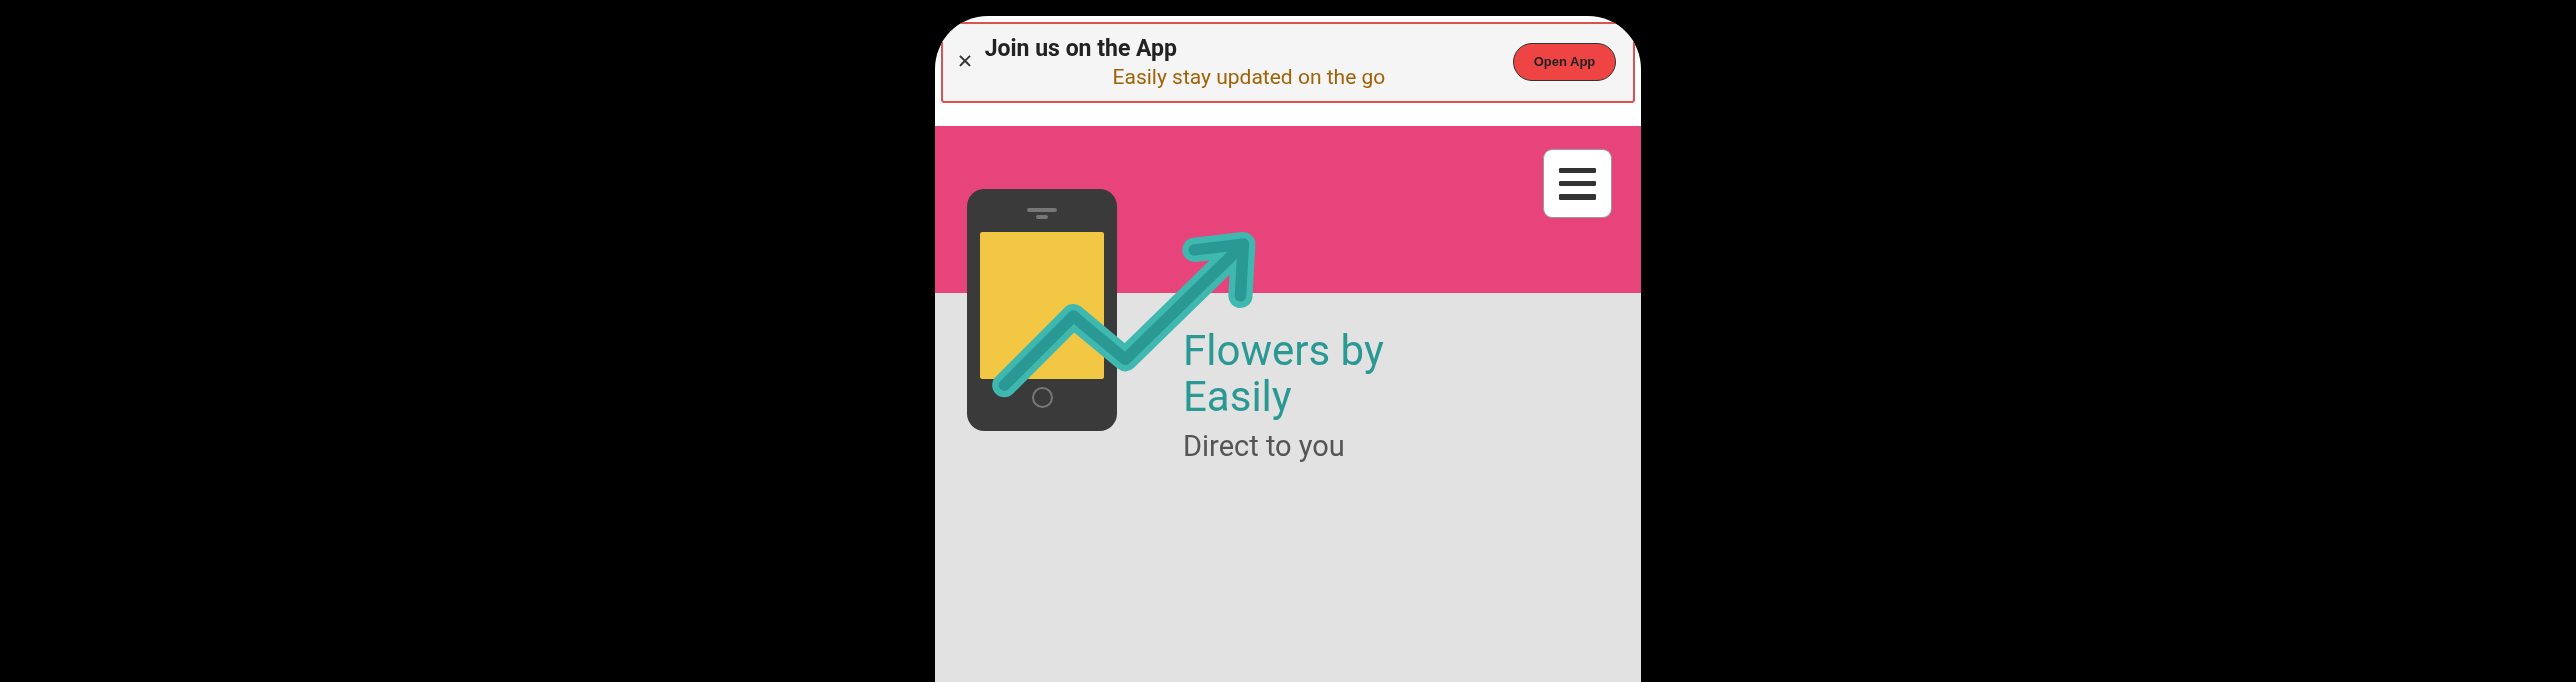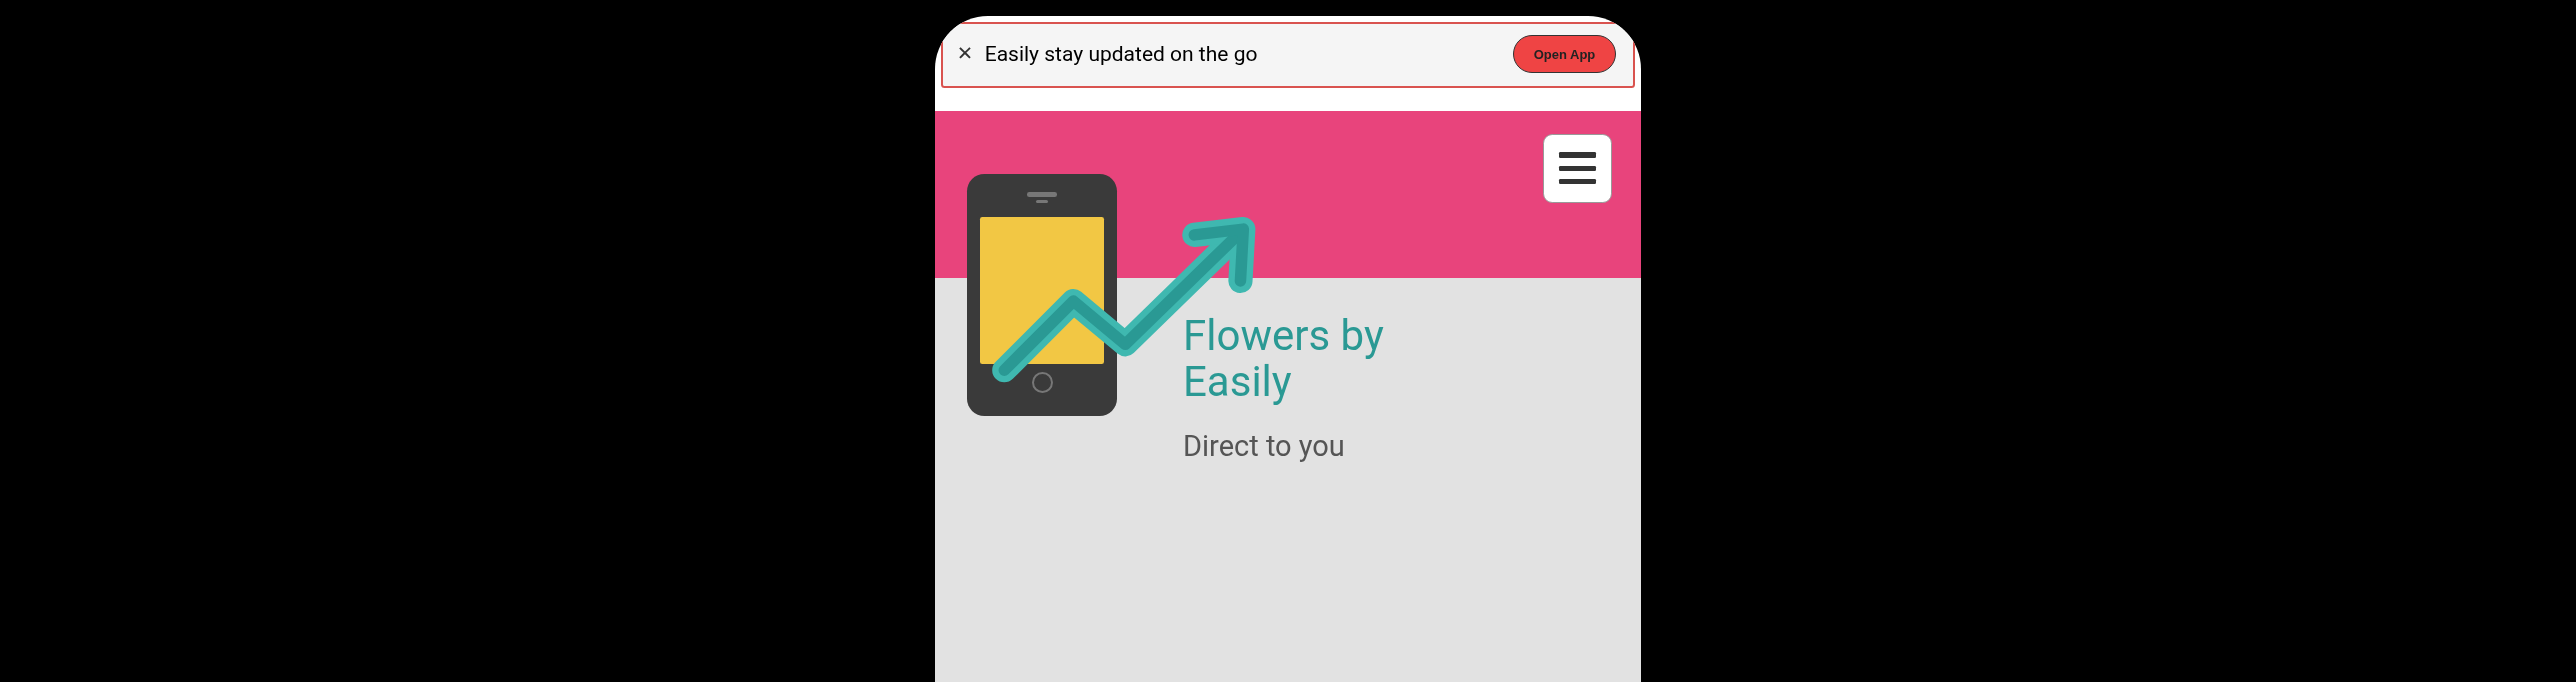--- a/index.html
+++ b/index.html
@@ -58,22 +58,23 @@
     
     .banner-title {
       font-size: 23px;
       font-weight: 700;
       color: #222;
       margin-bottom: 2.3px;
     }
     
     .banner-subtitle {
       font-size: 21px;
-      color: #000000;
-      font-weight: 400;
+      color: #a16207;
+      font-weight: 400;
+      text-align: center;
     }
     
     .open-app-btn {
       background: #ef4444;
       border: 1.7px solid #333;
       border-radius: 23px;
       padding: 10.4px 19.6px;
       font-size: 13px;
       font-weight: 700;
       color: #222;
@@ -192,32 +193,33 @@
     .brand-title {
       font-size: 42px;
       font-weight: 400;
       color: #2a9994;
       line-height: 1.1;
     }
     
     .brand-subtitle {
       font-size: 29px;
       color: #555;
-      margin-top: 24px;
+      margin-top: 8px;
       font-weight: 400;
     }
   </style>
 </head>
 <body>
 
 <div class="device-frame">
 
   <div class="smart-banner">
     <div class="close-btn">✕</div>
     <div class="banner-text">
+      <div class="banner-title">Join us on the App</div>
       <div class="banner-subtitle">Easily stay updated on the go</div>
     </div>
     <button class="open-app-btn">Open App</button>
   </div>
 
   <div class="banner-gap"></div>
 
   <div class="pink-header">
     <div class="hamburger-btn">
       <span></span>

